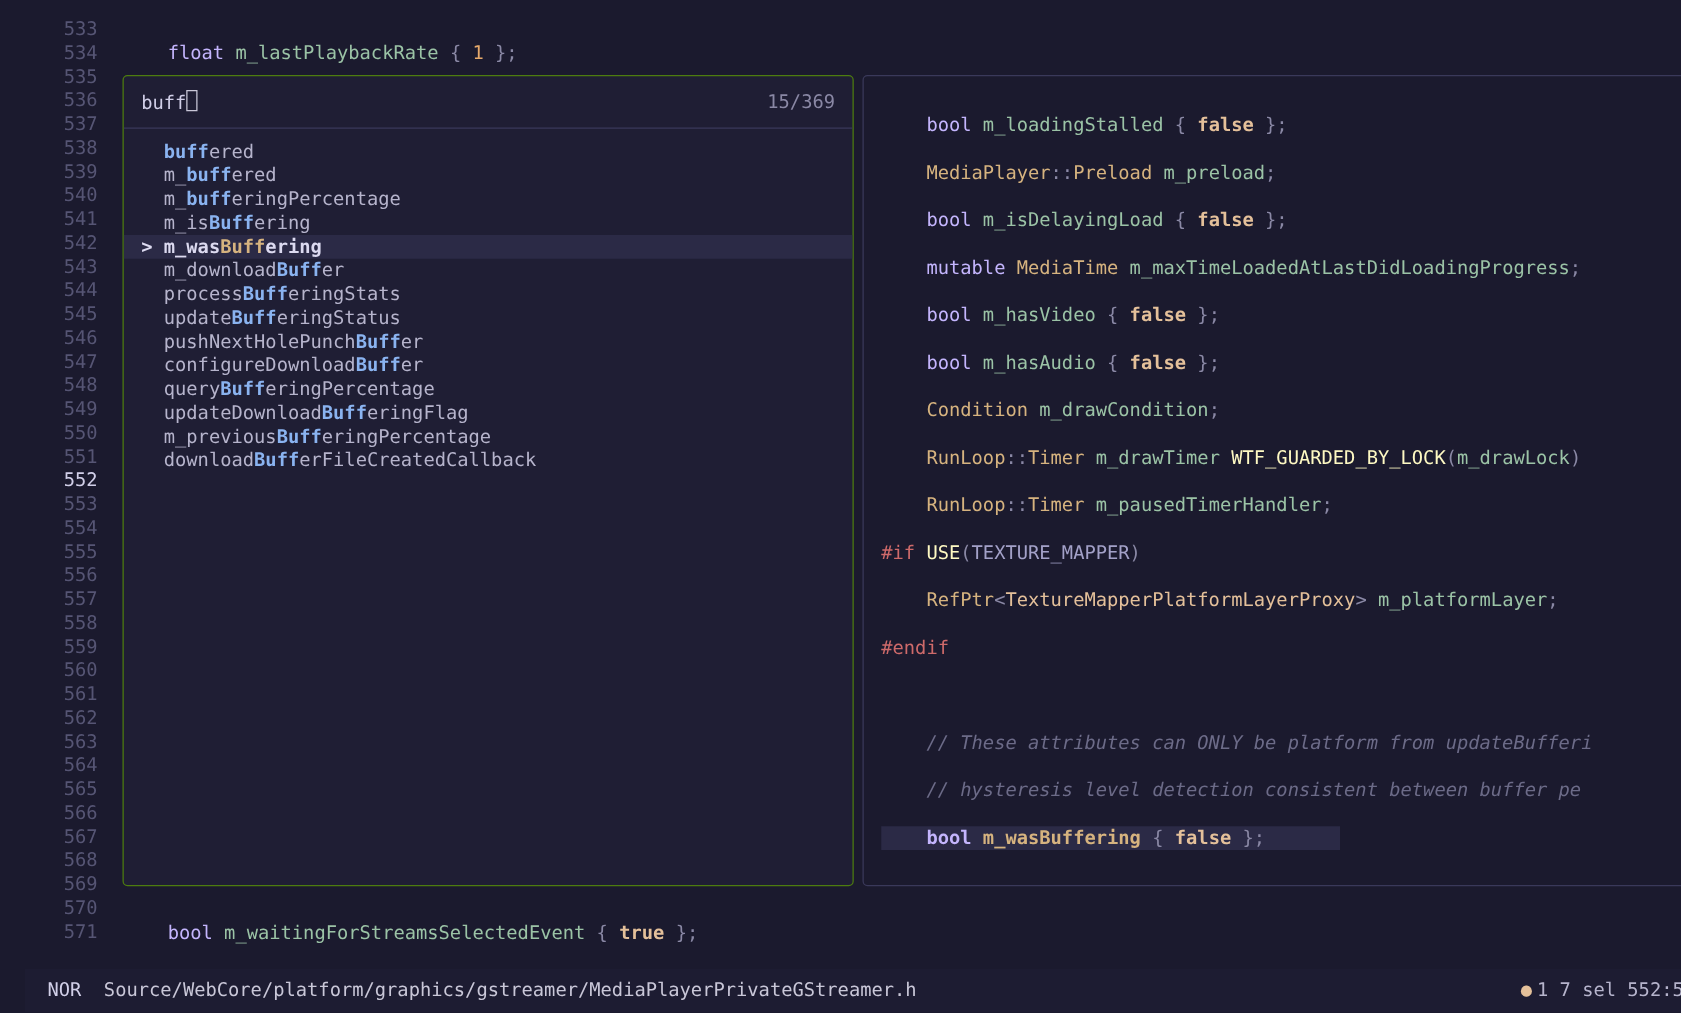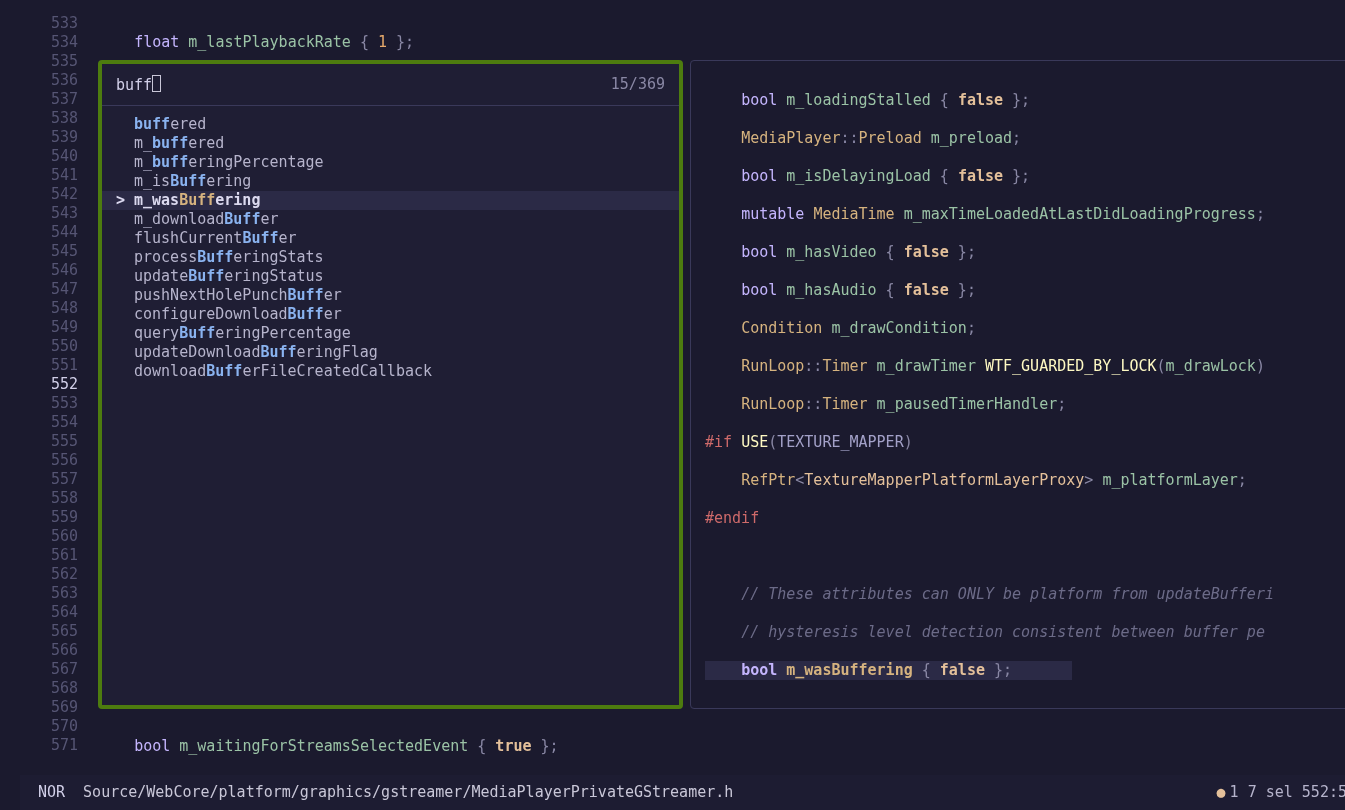--- a/index.html
+++ b/index.html
@@ -6,21 +6,21 @@
   html,body { width:1345px; height:810px; overflow:hidden; background:#1b1a2e; }
   body { font-family: "DejaVu Sans Mono","Menlo","Consolas",monospace; font-size:15px; line-height:19px; color:#c9c7d8; }
   .editor { position:relative; width:100%; height:100%;margin-left:20px; }
   .gutter { position:absolute; left:0; top:0; width:70px; padding-top:14px; text-align:right; color:#565574; }
   .gutter div { height:19px; padding-right:12px; }
   .gutter .cur { color:#d1cfe8; }
   .topcode { position:absolute; left:78px; top:14px; white-space:pre; }
   .botcode { position:absolute; left:78px; top:718px; white-space:pre; }
   
   .picker { position:absolute; left:78px; top:60px; width:585px; height:649px;
-            background:#1f1e34; border:4px solid #4d7c0f; border-radius:4px; overflow:hidden; }
+            background:#1f1e34; border:1px solid #4d7c0f; border-radius:4px; overflow:hidden; }
   .picker-head { display:flex; justify-content:space-between; padding:11px 14px 10px 14px; border-bottom:1px solid #3a395a; }
   .picker-query { color:#d1cfe8; }
   .cursor-block { display:inline-block; width:9px; height:17px; border:1px solid #c9c7d8; vertical-align:-2px; margin-left:0px;}
   .picker-count { color:#8a88a5; }
   .picker-list { padding:9px 0 0 0; }
   .picker-item { padding:0 14px 0 32px; height:19px; white-space:pre; position:relative; color:#b6b4cc;}
   .picker-item.sel { background:#2b2a46; color:#dcdaf0; font-weight:bold;}
   .picker-item.sel::before { content:">"; position:absolute; left:14px; color:#dcdaf0; font-weight:bold;}
   .hl { color:#8ab3f0; font-weight:bold; }
   
@@ -106,27 +106,27 @@
       <span><span class="picker-query">buff</span><span class="cursor-block"></span></span>
       <span class="picker-count">15/369</span>
     </div>
     <div class="picker-list" id="picker-list">
         <div class="picker-item"><span></span><span class="hl">buff</span><span>ered</span></div>
         <div class="picker-item"><span>m_</span><span class="hl">buff</span><span>ered</span></div>
         <div class="picker-item"><span>m_</span><span class="hl">buff</span><span>eringPercentage</span></div>
         <div class="picker-item"><span>m_is</span><span class="hl">Buff</span><span>ering</span></div>
         <div class="picker-item sel"><span>m_was</span><span class="hl">Buff</span><span>ering</span></div>
         <div class="picker-item"><span>m_download</span><span class="hl">Buff</span><span>er</span></div>
-        <div class="picker-item"><span>flushCurrent</span><span class="hl">Buff</span><span>er</span></div>
         <div class="picker-item"><span>process</span><span class="hl">Buff</span><span>eringStats</span></div>
         <div class="picker-item"><span>update</span><span class="hl">Buff</span><span>eringStatus</span></div>
         <div class="picker-item"><span>pushNextHolePunch</span><span class="hl">Buff</span><span>er</span></div>
         <div class="picker-item"><span>configureDownload</span><span class="hl">Buff</span><span>er</span></div>
         <div class="picker-item"><span>query</span><span class="hl">Buff</span><span>eringPercentage</span></div>
         <div class="picker-item"><span>updateDownload</span><span class="hl">Buff</span><span>eringFlag</span></div>
+        <div class="picker-item"><span>m_previous</span><span class="hl">Buff</span><span>eringPercentage</span></div>
         <div class="picker-item"><span>download</span><span class="hl">Buff</span><span>erFileCreatedCallback</span></div>
       </div>
   </div>
 
   <div class="preview">
 <div class="line"><span class="pun">    </span><span class="kw">bool</span> <span class="id2">m_loadingStalled</span><span class="pun"> { </span><span class="boolv">false</span><span class="pun"> };</span></div>
 <div class="line"><span class="pun">    </span><span class="ty">MediaPlayer</span><span class="pun">::</span><span class="ty">Preload</span> <span class="id2">m_preload</span><span class="pun">;</span></div>
 <div class="line"><span class="pun">    </span><span class="kw">bool</span> <span class="id2">m_isDelayingLoad</span><span class="pun"> { </span><span class="boolv">false</span><span class="pun"> };</span></div>
 <div class="line"><span class="pun">    </span><span class="kw">mutable</span> <span class="ty">MediaTime</span> <span class="id2">m_maxTimeLoadedAtLastDidLoadingProgress</span><span class="pun">;</span></div>
 <div class="line"><span class="pun">    </span><span class="kw">bool</span> <span class="id2">m_hasVideo</span><span class="pun"> { </span><span class="boolv">false</span><span class="pun"> };</span></div>

